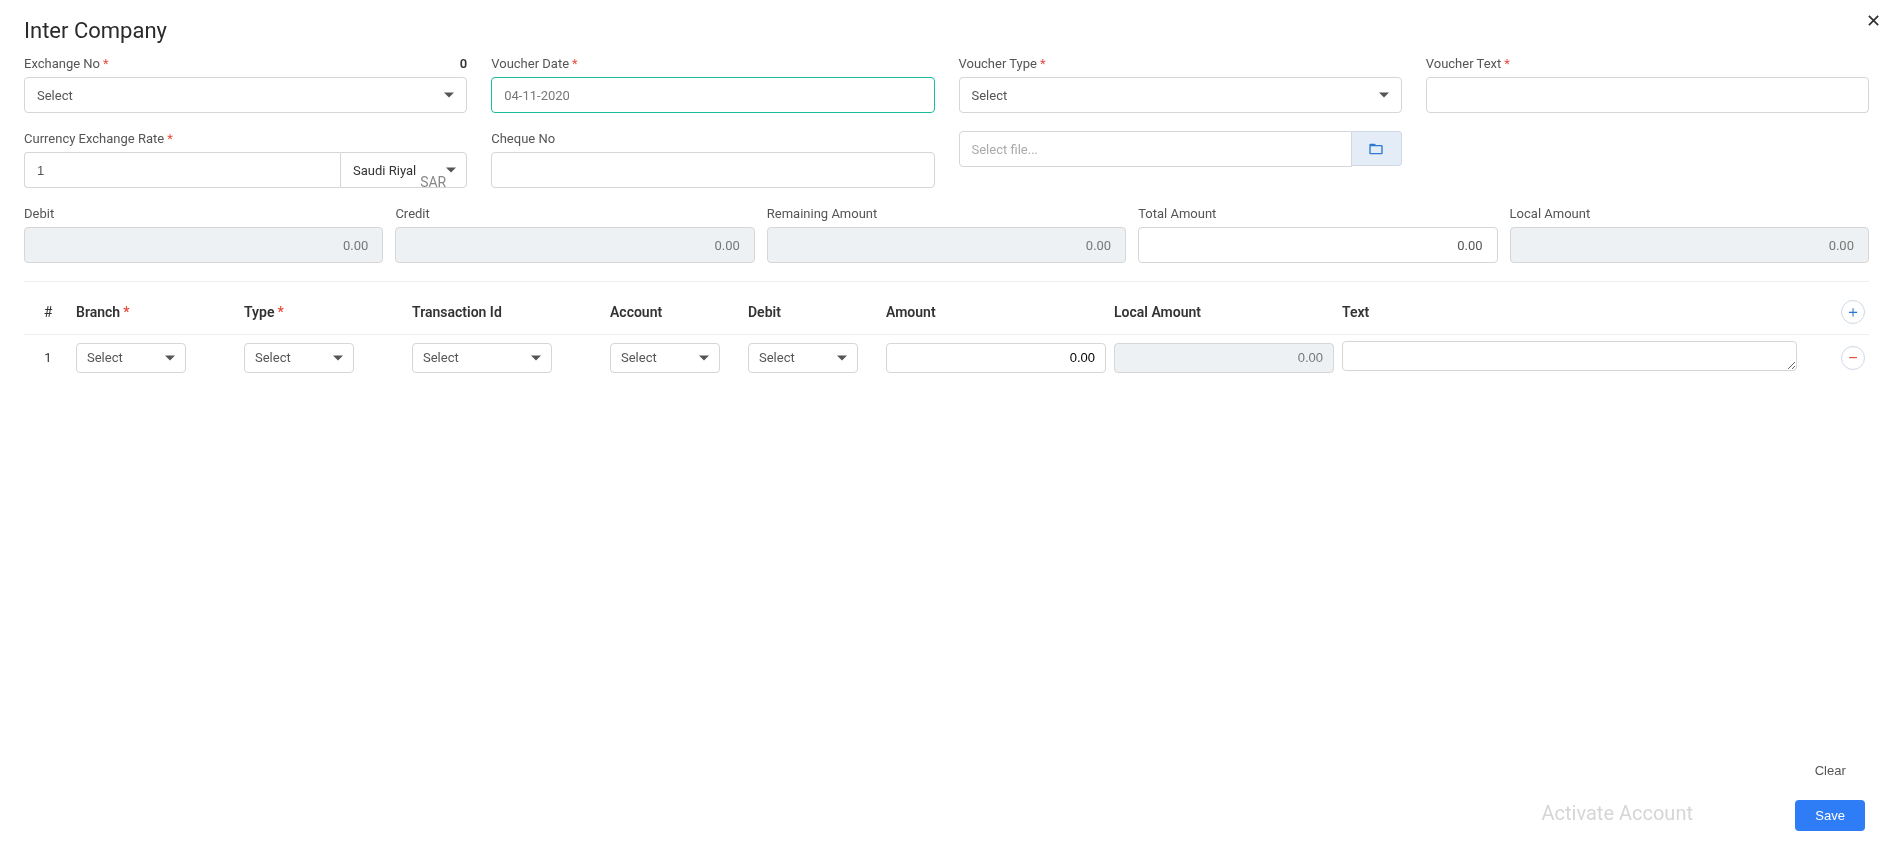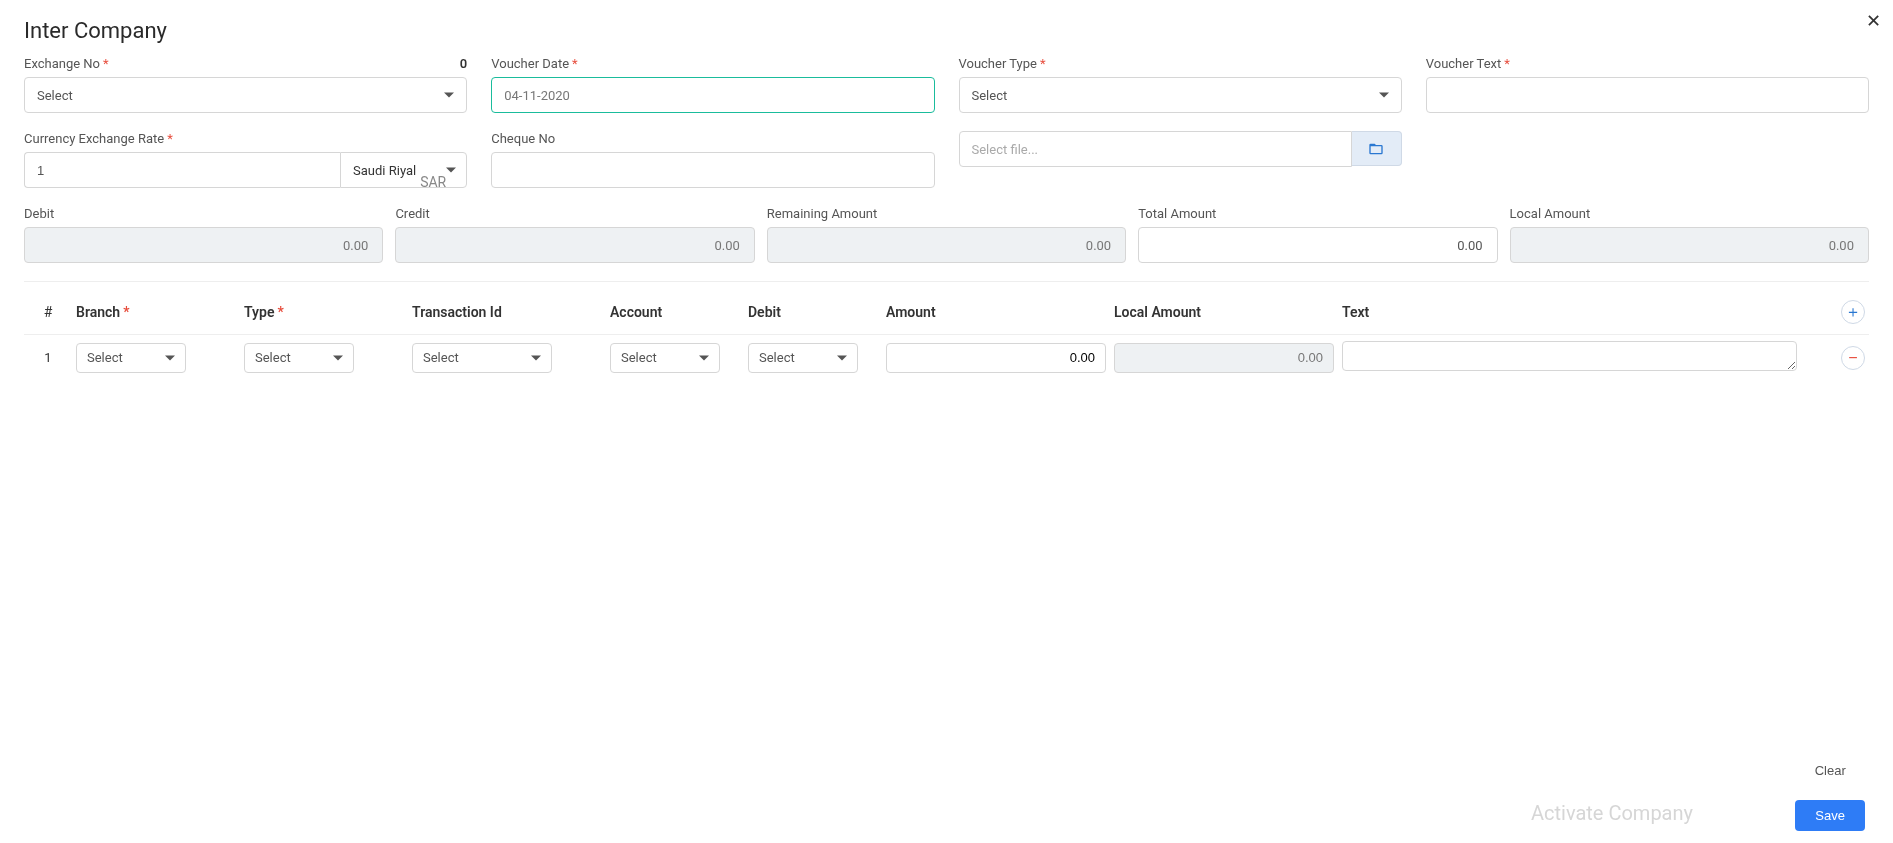--- a/index.html
+++ b/index.html
@@ -499,19 +499,19 @@
     <div>
       <textarea class="textarea-sm" style=""></textarea>
     </div>
     <div class="add-btn-wrap">
       <button class="circle-btn minus">
         <span>−</span>
       </button>
     </div>
   </div>
 
-  <div class="watermark">Activate Company</div>
+  <div class="watermark">Activate Account</div>
 
   <div class="footer">
     <button class="btn-clear">Clear</button>
     <button class="btn-save">Save</button>
   </div>
 </div>
 
 </body></html>

